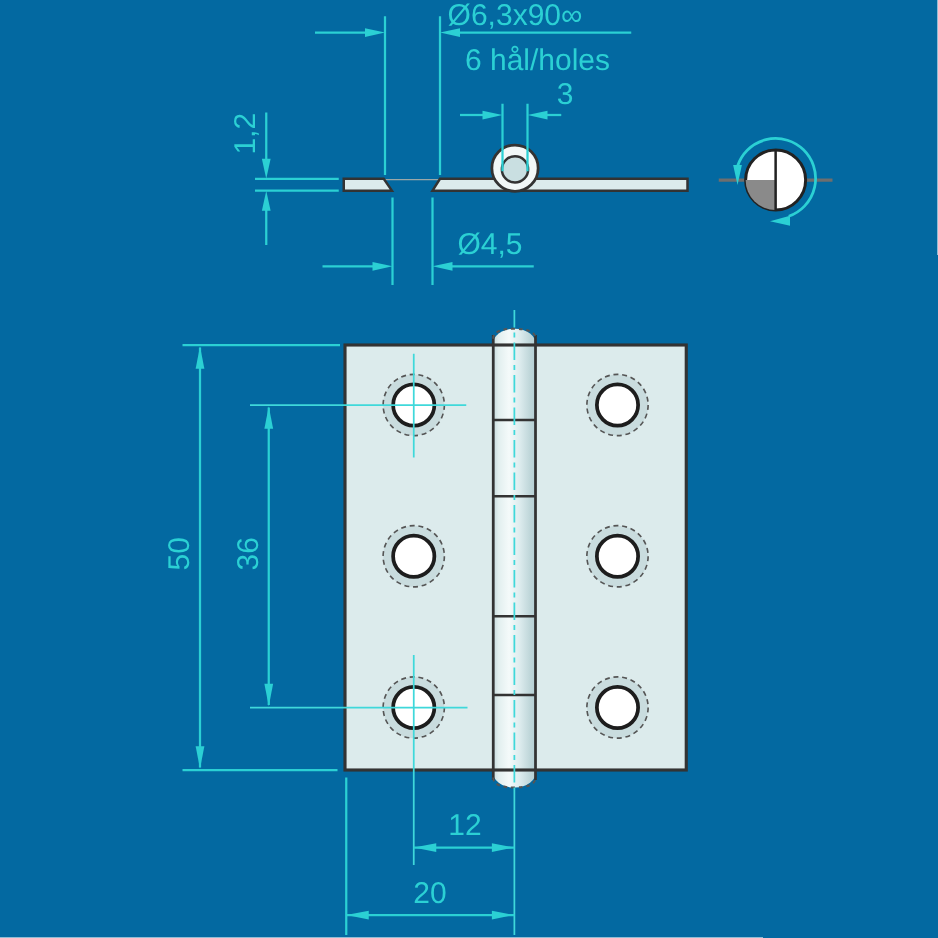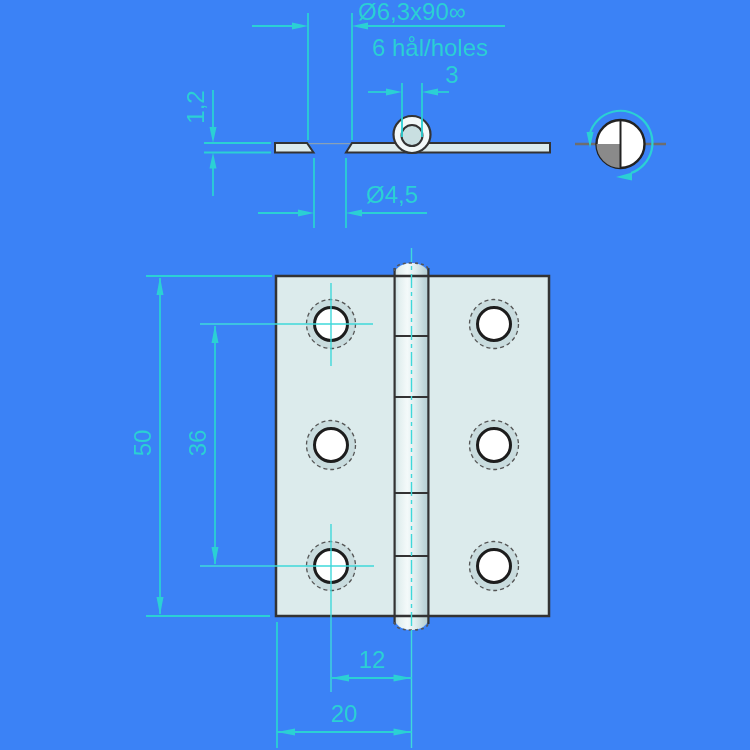--- a/index.html
+++ b/index.html
@@ -1,16 +1,16 @@
 <!DOCTYPE html>
 <html><head>
 <meta charset="utf-8">
 <style>
   html,body{margin:0;padding:0;background:#ffffff;}
-  .canvas{position:relative;width:750px;height:750px;background:#3b82f6;overflow:hidden;
+  .canvas{position:relative;width:750px;height:750px;background:#0369a1;overflow:hidden;
           font-family:"Liberation Sans", sans-serif;}
   svg{display:block;}
   .dim-text{fill:#2bd0d4;font-size:24px;font-family:"Liberation Sans",sans-serif;}
   .dim-line{stroke:#2bd0d4;stroke-width:1.8;fill:none;}
   .center-line{stroke:#3fd8da;stroke-width:1.4;fill:none;}
   .dim-arrow{fill:#2bd0d4;stroke:none;}
 </style>
 </head>
 <body>
 

